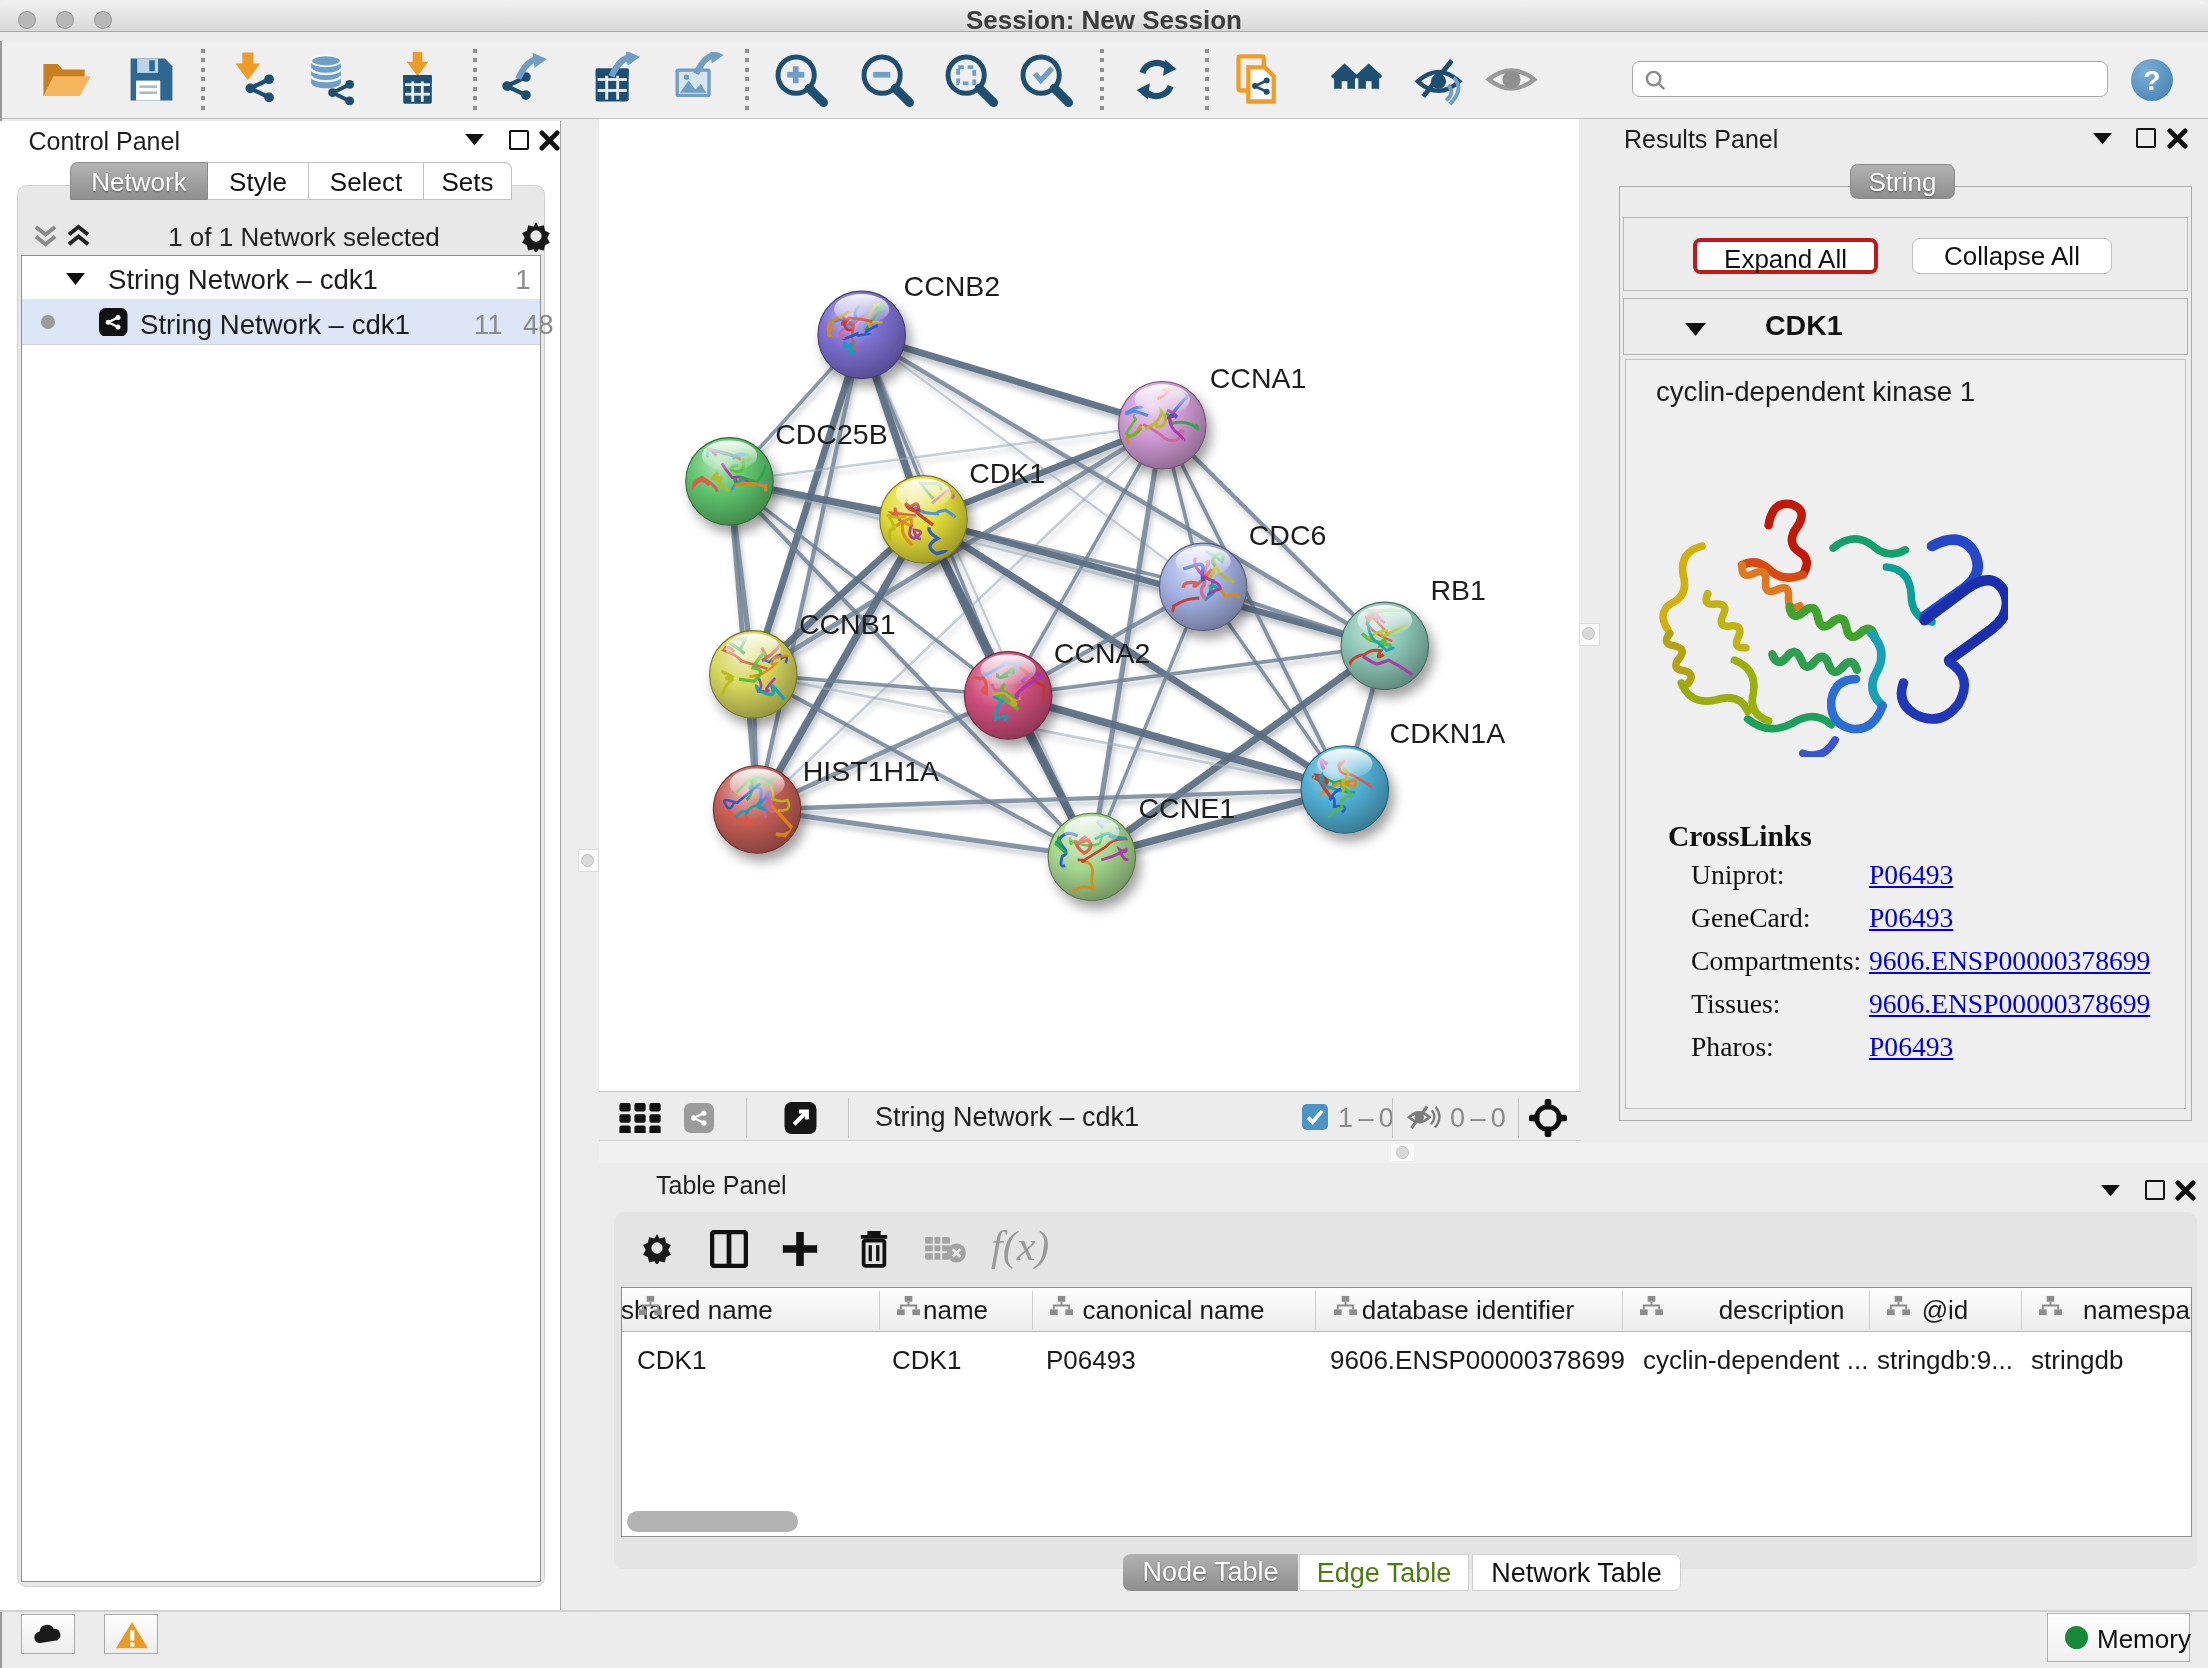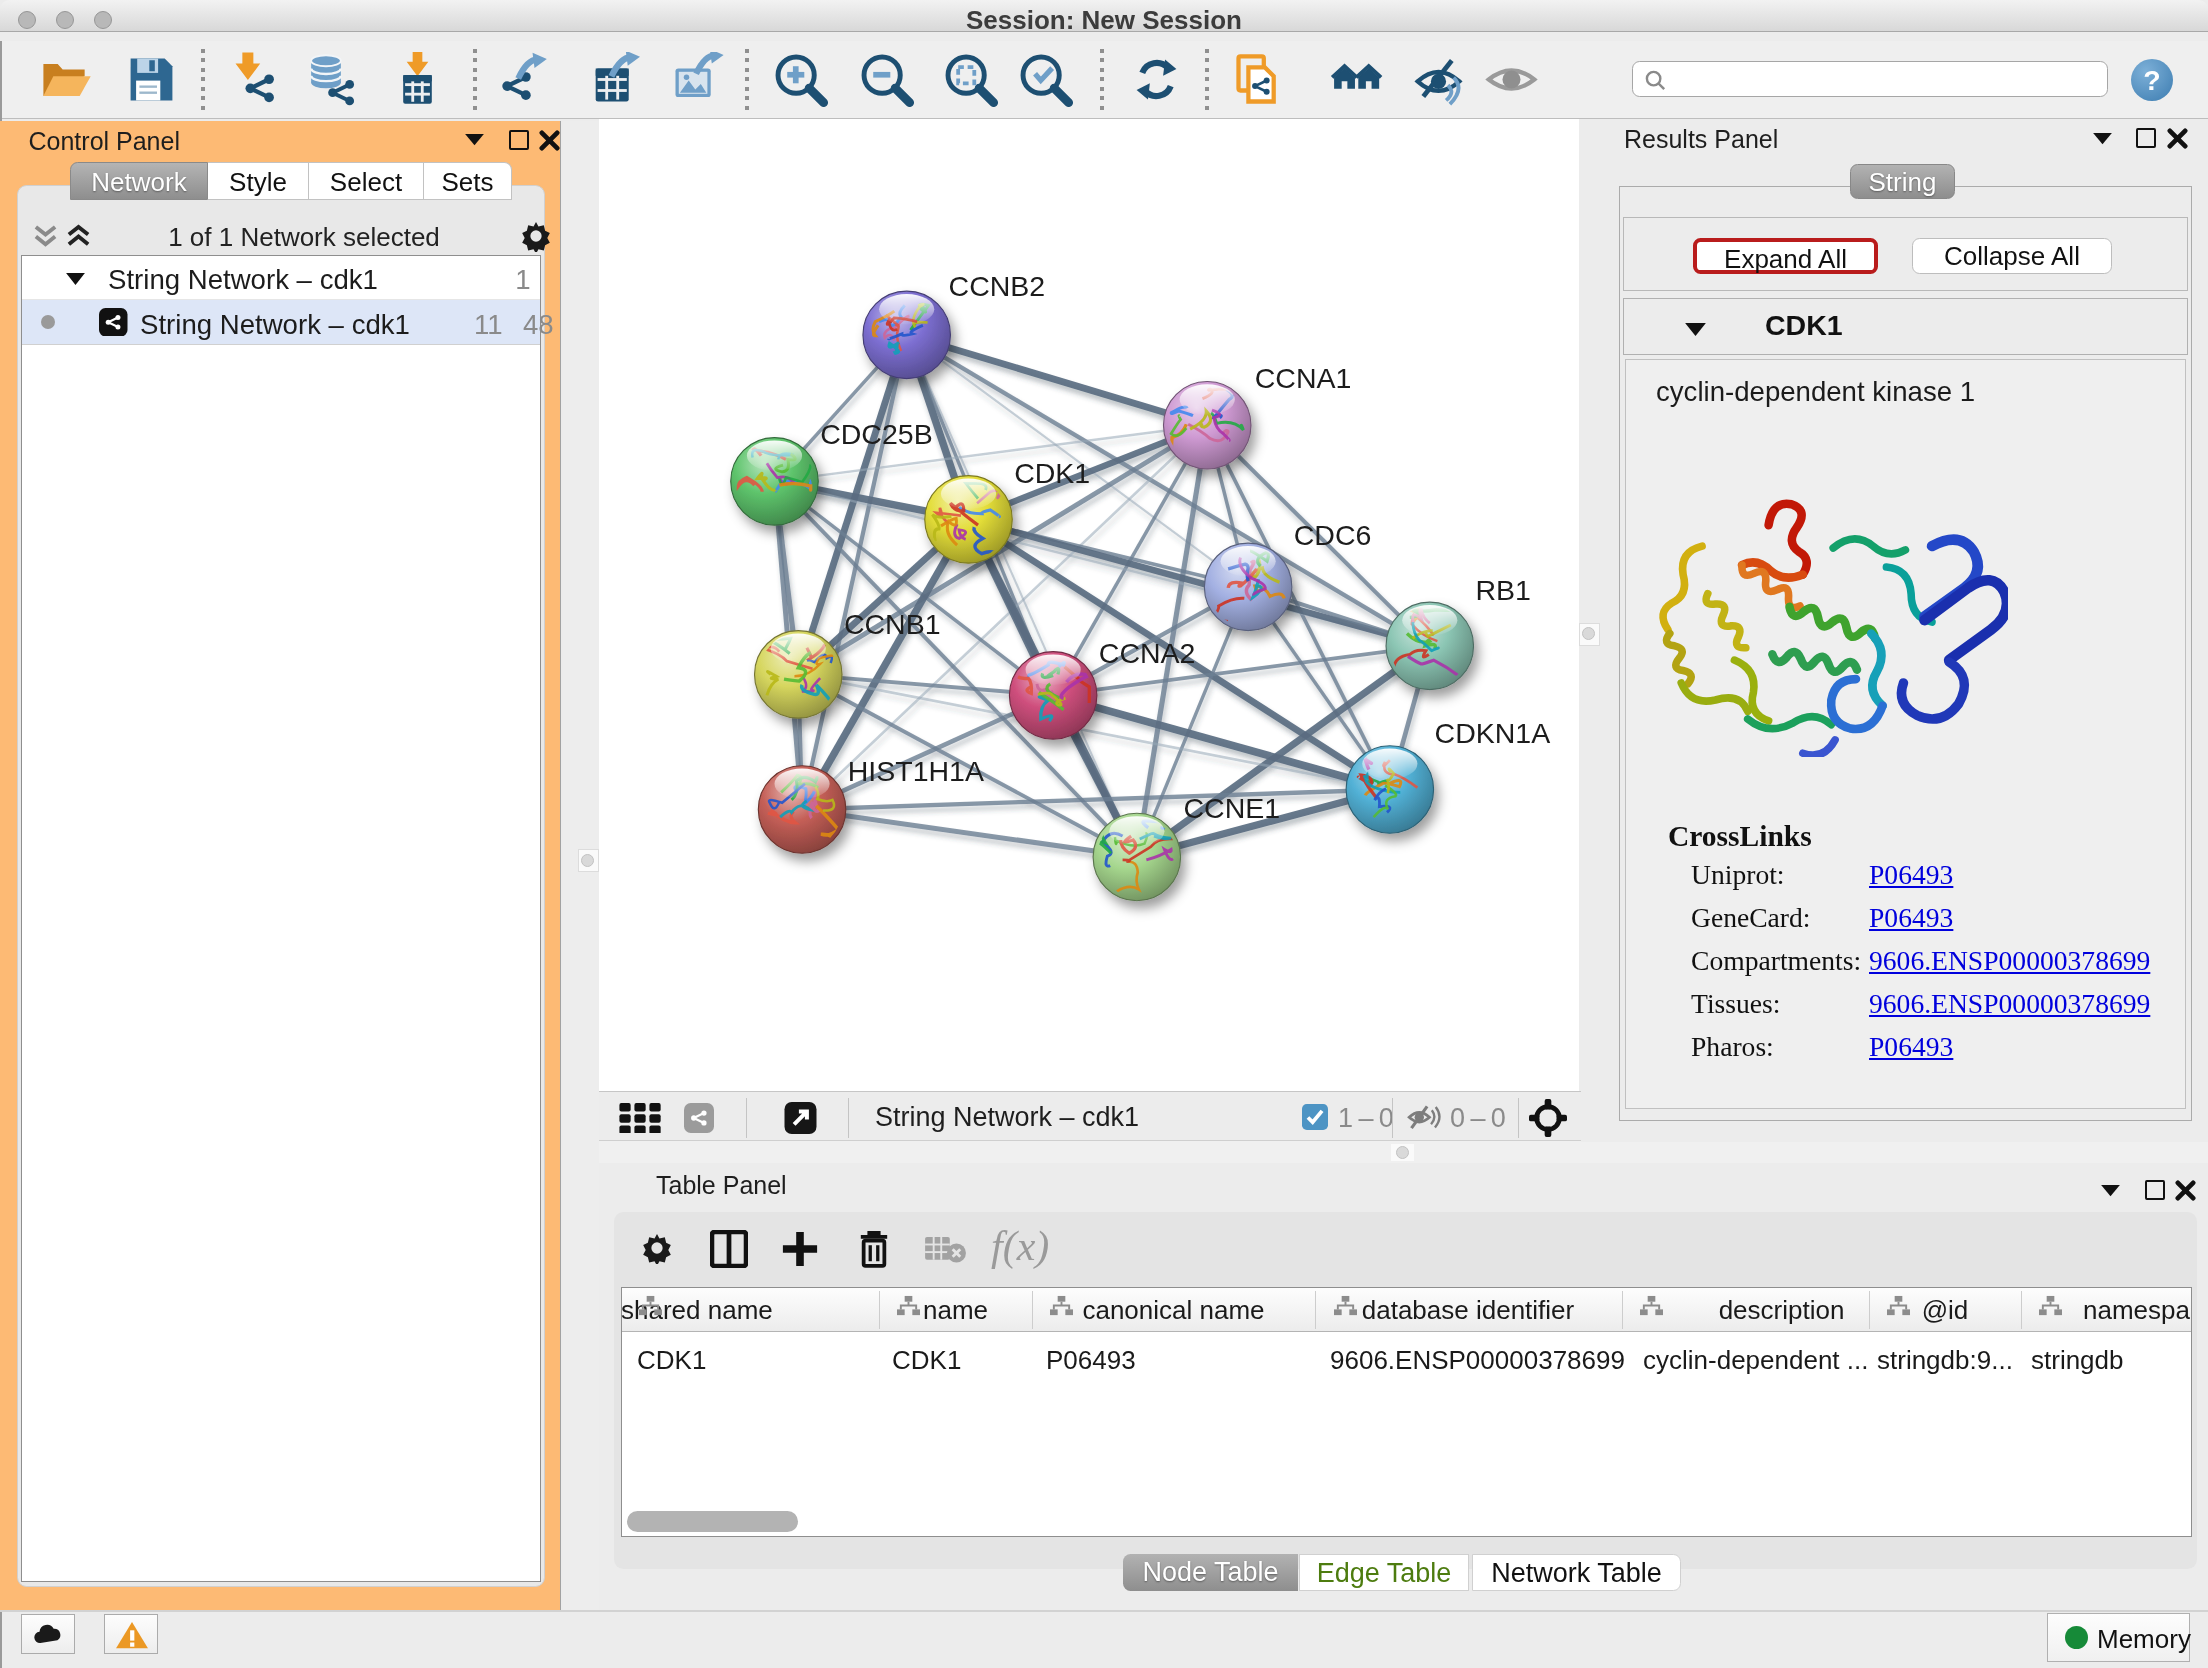--- a/index.html
+++ b/index.html
@@ -168,21 +168,21 @@
 <div style="position:absolute;left:1632px;top:20px;width:476px;height:36px;background:#fff;border:1.9px solid #a6a6a6;border-radius:7.6px;"></div>
 <svg style="position:absolute;left:1644px;top:27.6px" width="25" height="25" viewBox="0 0 26 26">
       <circle cx="10" cy="10" r="7" fill="none" stroke="#8a8a8a" stroke-width="2.5"></circle>
       <line x1="15" y1="15" x2="21" y2="21" stroke="#8a8a8a" stroke-width="2.5"></line>
     </svg>
 <div style="position:absolute;left:2131px;top:18px;width:42px;height:42px;border-radius:50%;background:radial-gradient(circle at 35% 30%, #7db0d8, #3c7cb0);color:#fff;font-size:28.5px;font-weight:bold;text-align:center;line-height:42px;">?</div>
 </div>
 
 <div class="abs" style="left:0;top:41px;width:1.9px;height:1627px;background:#9a9a9a;"></div>
 
-<div class="abs" style="left:0;top:121px;width:561px;height:1489px;background:#fdba74;border-right:1.9px solid #a2a2a2;">
+<div class="abs" style="left:0;top:121px;width:561px;height:1489px;background:#ffffff;border-right:1.9px solid #a2a2a2;">
   <div class="ptitle abs" style="left:28.5px;top:5.7px;">Control Panel</div>
   <svg class="abs" style="left:463px;top:11.4px" width="23" height="15" viewBox="0 0 24 16">
       <path d="M2 2 h20 l-10 12 z" fill="#111"></path>
     </svg>
   <div class="abs" style="left:509px;top:8.6px;width:20px;height:20px;border:2.9px solid #111;border-radius:1.9px;"></div>
   <svg class="abs" style="left:539px;top:8.6px" width="21" height="21" viewBox="0 0 22 22">
       <path d="M3 3 L19 19 M19 3 L3 19" stroke="#111" stroke-width="5" stroke-linecap="round"></path>
     </svg>
 
   <div class="abs" style="left:17px;top:64px;width:528px;height:1402px;background:#e8e8e8;border:1px solid #d0d0d0;border-radius:9.5px;"></div>
@@ -238,21 +238,21 @@
       <path d="M18 2 L35 30 H1 z" fill="#eb9824"></path>
       <rect x="16" y="11" width="4.5" height="11" fill="#fff"></rect>
       <rect x="16" y="24" width="4.5" height="4.5" fill="#fff"></rect>
     </svg>
 </div>
 
 <div class="abs" style="left:563px;top:121px;width:36px;height:1489px;background:#ededed;"></div>
 <div class="abs" style="left:578px;top:849px;width:21px;height:23px;background:#fafafa;border:1px solid #dcdcdc;"></div>
 <div class="abs" style="left:581px;top:854px;width:13.3px;height:13.3px;border-radius:50%;background:#d9d9d9;border:1px solid #c2c2c2;"></div>
 
-<div class="abs" style="left:599px;top:119px;width:980px;height:1204px;background:#ffffff;padding-left:45px;">
+<div class="abs" style="left:599px;top:119px;width:980px;height:1204px;background:#ffffff;">
 <svg width="980" height="972" viewBox="0 0 1030 1022">
 <defs>
         <filter id="esh" x="-20%" y="-20%" width="140%" height="140%">
           <feDropShadow dx="2" dy="5" stdDeviation="3" flood-color="#30404f" flood-opacity="0.35"></feDropShadow>
         </filter>
       </defs>
 <g filter="url(#esh)">
 <line x1="276" y1="227" x2="592" y2="322" stroke="#5a6d81" stroke-width="7.1" stroke-opacity="0.92"></line>
 <line x1="276" y1="227" x2="137" y2="381" stroke="#6b7e92" stroke-width="3.8" stroke-opacity="0.8"></line>
 <line x1="276" y1="227" x2="341" y2="421" stroke="#5a6d81" stroke-width="7.8" stroke-opacity="0.92"></line>

